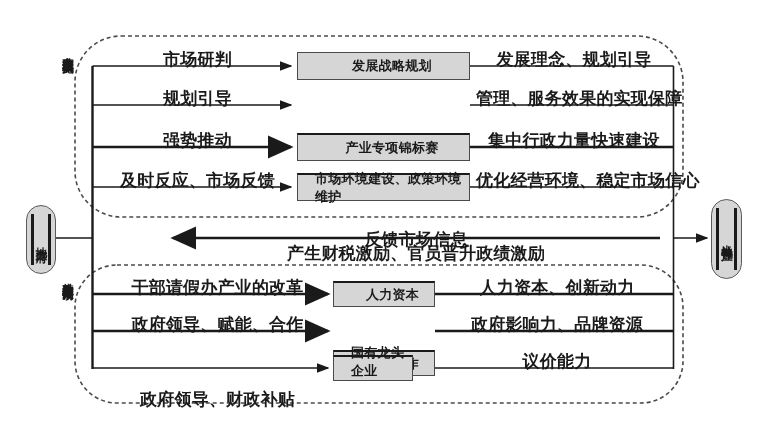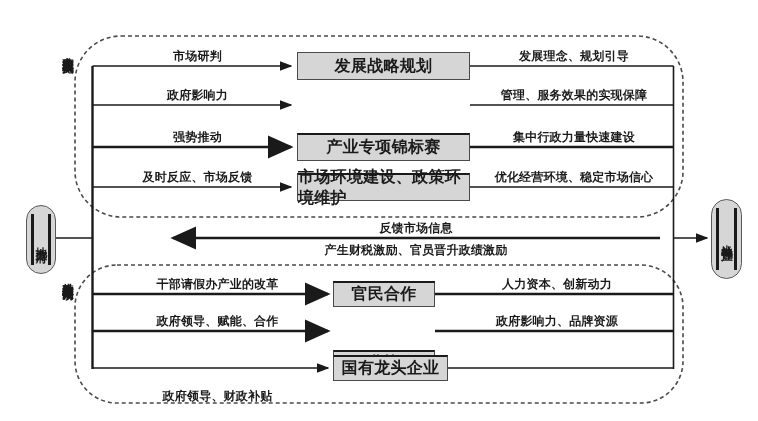--- a/index.html
+++ b/index.html
@@ -5,27 +5,28 @@
   html,body{margin:0;padding:0;background:#ffffff;}
   body{font-family:"DejaVu Sans","Liberation Sans",sans-serif;}
   #stage{position:relative;width:758px;height:421px;background:#ffffff;overflow:hidden;}
   svg.layer{position:absolute;left:0;top:0;width:758px;height:421px;}
   .node{
     position:absolute;
     background:#d6d6d6;
     border:1px solid #4a4a4a;
     box-sizing:border-box;
     display:flex;align-items:center;justify-content:center;
-    font-size:16px;color:#1a1a1a;letter-spacing:.3px;
+    font-size:13px;color:#1a1a1a;letter-spacing:.3px;
     font-weight:600;
+    padding-left:17px;
   }
   .node.heavy{border-top:2.5px solid #1a1a1a;}
   .lbl{
     position:absolute;
-    font-size:12px;color:#1a1a1a;
+    font-size:17px;color:#1a1a1a;
     white-space:nowrap;font-weight:600;letter-spacing:.2px;
     text-align:center;
   }
   .pill{
     position:absolute;
     background:#d6d6d6;
     border:1px solid #5a5a5a;
     border-radius:16px;
     box-sizing:border-box;
     display:flex;align-items:center;justify-content:center;
@@ -109,42 +110,43 @@
     <span>发展战略规划</span>
   </div>
   <div class="node heavy" style="left:297px;top:133px;width:173px;height:28px;">
     <span>产业专项锦标赛</span>
   </div>
   <div class="node heavy" style="left:297px;top:173px;width:173px;height:28px;">
     <span>市场环境建设、政策环境维护</span>
   </div>
 
   <div class="lbl" style="left:110px;top:48px;width:175px;">市场研判</div>
-  <div class="lbl" style="left:110px;top:87px;width:175px;">政府影响力</div>
+  <div class="lbl" style="left:110px;top:87px;width:175px;">规划引导</div>
   <div class="lbl" style="left:110px;top:129px;width:175px;">强势推动</div>
   <div class="lbl" style="left:110px;top:169px;width:175px;">及时反应、市场反馈</div>
 
   <div class="lbl" style="left:476px;top:87px;width:196px;">管理、服务效果的实现保障</div>
   <div class="lbl" style="left:476px;top:48px;width:196px;">发展理念、规划引导</div>
   <div class="lbl" style="left:476px;top:129px;width:196px;">集中行政力量快速建设</div>
   <div class="lbl" style="left:476px;top:169px;width:196px;">优化经营环境、稳定市场信心</div>
 
-  <div class="lbl" style="left:186px;top:220px;width:460px;">反馈市场信息</div>
+  <div class="lbl" style="left:186px;top:228px;width:460px;">反馈市场信息</div>
   <div class="lbl" style="left:186px;top:242px;width:460px;">产生财税激励、官员晋升政绩激励</div>
 
   <div class="node heavy" style="left:333px;top:281px;width:102px;height:26px;">
-    <span>官民合作</span>
+    <span>人力资本</span>
   </div>
   <div class="node heavy" style="left:333px;top:318px;width:102px;height:26px;margin-top:32px;">
     <span>行业协作</span>
   </div>
-  <div class="node heavy" style="left:333px;top:355px;width:115px;height:26px;">
+  <div class="node heavy" style="left:333px;top:355px;width:80px;height:26px;align-items:flex-end;">
     <span>国有龙头企业</span>
   </div>
 
   <div class="lbl" style="left:110px;top:276px;width:215px;">干部请假办产业的改革</div>
   <div class="lbl" style="left:110px;top:313px;width:215px;">政府领导、赋能、合作</div>
   <div class="lbl" style="left:110px;top:350px;width:215px;margin-top:38px;">政府领导、财政补贴</div>
 
   <div class="lbl" style="left:443px;top:276px;width:228px;">人力资本、创新动力</div>
   <div class="lbl" style="left:443px;top:313px;width:228px;">政府影响力、品牌资源</div>
+  <div class="lbl" style="left:443px;top:350px;width:228px;">议价能力</div>
 
 </div>
 
 </body></html>

